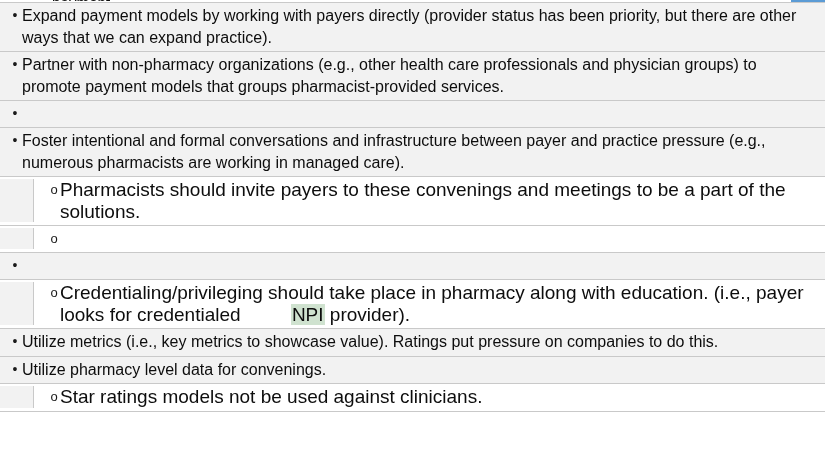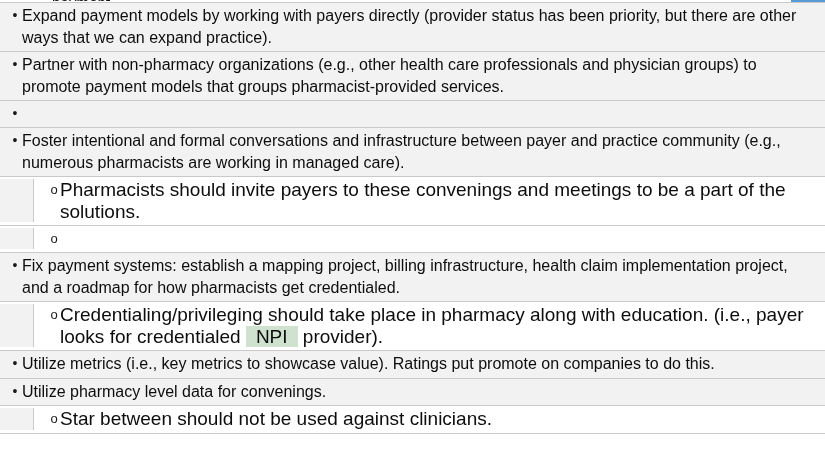--- a/index.html
+++ b/index.html
@@ -90,21 +90,22 @@
     line-height: 21.5px;
     padding-right: 6px;
     word-wrap: break-word;
   }
   .text-col.sub {
     font-size: 19px;
     line-height: 21.5px;
   }
   .hl {
     background: #cfe2cf;
-    padding: 0 10px;
+    padding: 0 1px;
+    margin-left: 45px;
   }
   .first-row-top {
     border-top: 1px solid #c9c9c9;
   }
   
   .clipped {
     position: absolute;
     left: 52px;
     top: -6px;
     font-size: 15.2px;
@@ -133,49 +134,48 @@
       </div>
       <div class="row lvl1">
         <div class="bullet-col">•</div>
         <div class="text-col">Partner with non-pharmacy organizations (e.g., other health care professionals and physician groups) to promote payment models that groups pharmacist-provided services.</div>
       </div>
       <div class="row lvl1">
         <div class="bullet-col">•</div>
       </div>
       <div class="row lvl1">
         <div class="bullet-col">•</div>
-        <div class="text-col">Foster intentional and formal conversations and infrastructure between payer and practice community (e.g., numerous pharmacists are working in managed care).</div>
+        <div class="text-col">Foster intentional and formal conversations and infrastructure between payer and practice pressure (e.g., numerous pharmacists are working in managed care).</div>
       </div>
       <div class="row lvl2">
         <div class="indent"></div>
         <div class="bullet-col sub">o</div>
         <div class="text-col sub">Pharmacists should invite payers to these convenings and meetings to be a part of the solutions.</div>
       </div>
       <div class="row lvl2">
         <div class="indent"></div>
         <div class="bullet-col sub">o</div>
       </div>
       <div class="row lvl1">
         <div class="bullet-col">•</div>
-        <div class="text-col">Fix payment systems: establish a mapping project, billing infrastructure, health claim implementation project, and a roadmap for how pharmacists get credentialed.</div>
       </div>
       <div class="row lvl2">
         <div class="indent"></div>
         <div class="bullet-col sub">o</div>
         <div class="text-col sub">Credentialing/privileging should take place in pharmacy along with education. (i.e., payer looks for credentialed <span class="hl">NPI</span> provider).</div>
       </div>
       <div class="row lvl1">
         <div class="bullet-col">•</div>
-        <div class="text-col">Utilize metrics (i.e., key metrics to showcase value). Ratings put promote on companies to do this.</div>
+        <div class="text-col">Utilize metrics (i.e., key metrics to showcase value). Ratings put pressure on companies to do this.</div>
       </div>
       <div class="row lvl1">
         <div class="bullet-col">•</div>
         <div class="text-col">Utilize pharmacy level data for convenings.</div>
       </div>
       <div class="row lvl2 last-row">
         <div class="indent"></div>
         <div class="bullet-col sub">o</div>
-        <div class="text-col sub">Star between should not be used against clinicians.</div>
+        <div class="text-col sub">Star ratings models not be used against clinicians.</div>
       </div>
     </div>
 
 <div class="clipped">payment</div>
   </div>
 
 </body></html>

